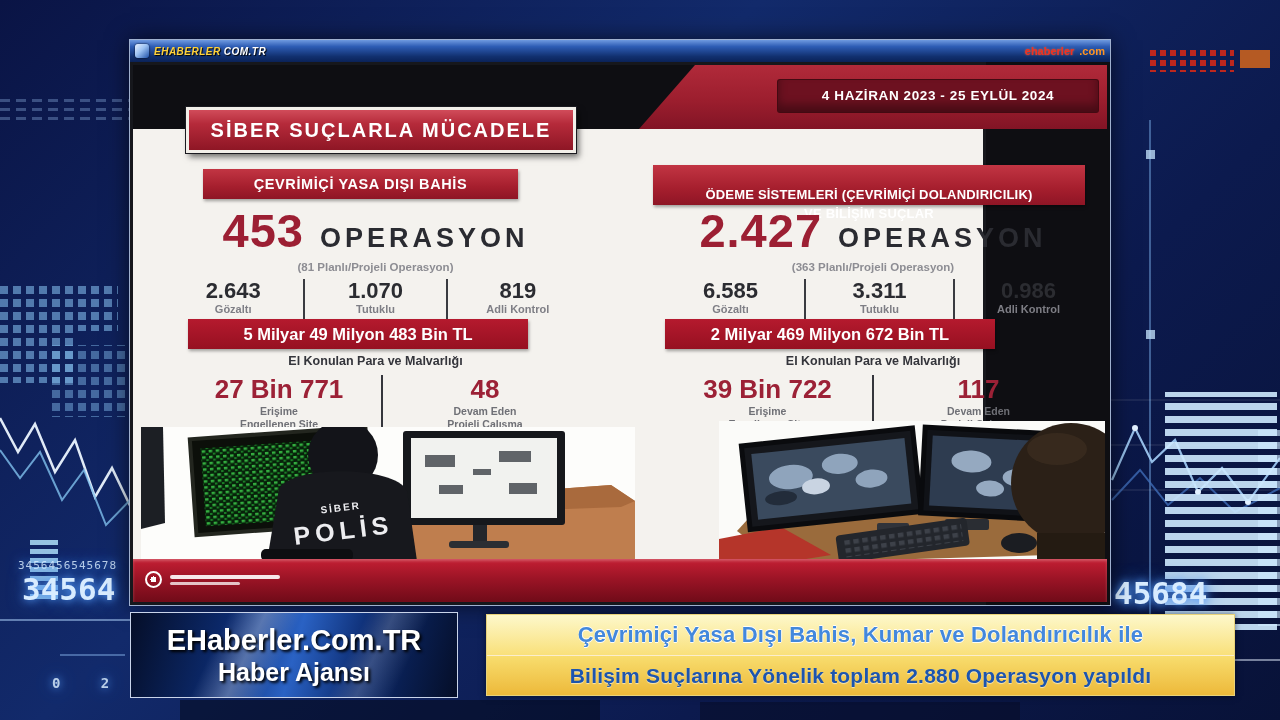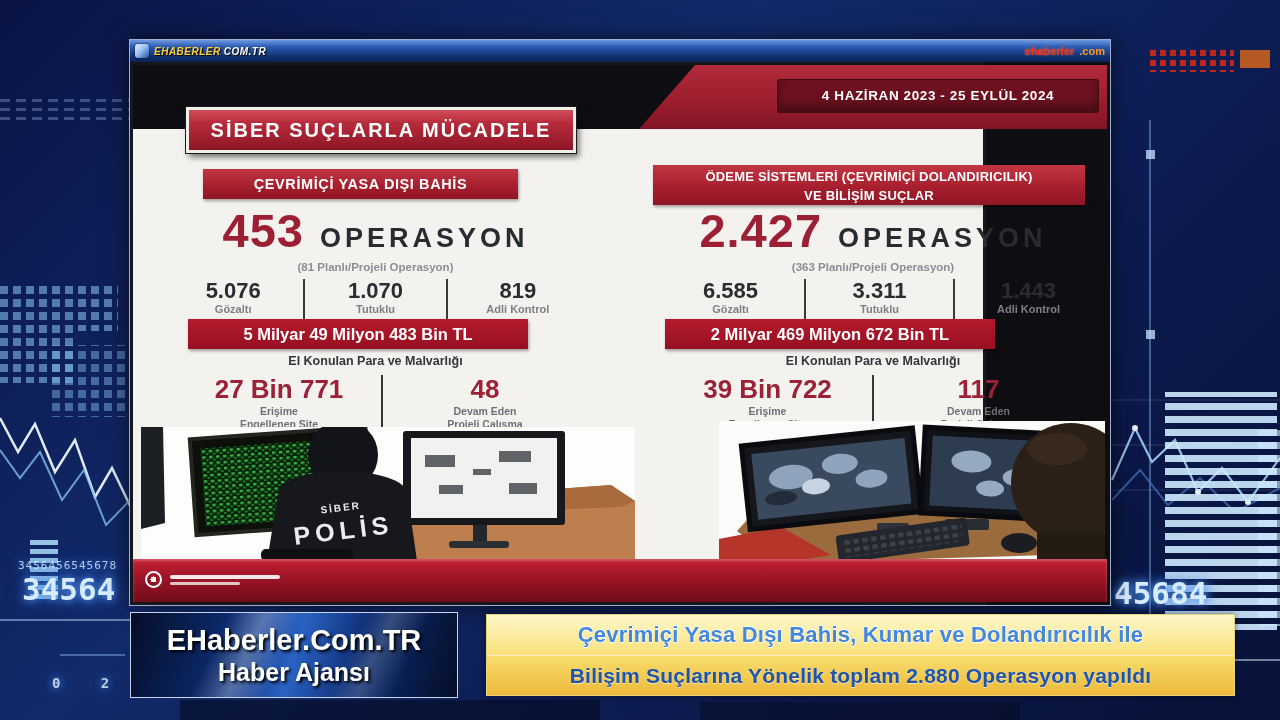--- a/index.html
+++ b/index.html
@@ -42,21 +42,21 @@
       text-align:center;line-height:32px;}
   #title-banner{left:53px;top:42px;width:390px;height:46px;
       background:linear-gradient(180deg,#d14c5a 0%,#b52a3a 35%,#8e1625 100%);
       border:3px solid #f2efe9;box-shadow:0 0 0 1px #1a1a20,3px 4px 6px rgba(0,0,0,.55);
       color:#fff;font-size:20px;font-weight:bold;letter-spacing:2px;
       text-align:center;line-height:40px;}
 
   .col-header{background:linear-gradient(180deg,#c23543 0%,#a51e2d 60%,#8e1525 100%);
       color:#fff;font-weight:bold;text-align:center;box-shadow:1px 2px 3px rgba(0,0,0,.35);}
   #col0-header{left:70px;top:104px;width:315px;height:30px;font-size:14.5px;line-height:30px;letter-spacing:.6px;}
-  #col1-header{left:520px;top:100px;width:432px;height:40px;font-size:13px;line-height:19px;padding-top:2px;letter-spacing:.2px;}
+  #col1-header{left:520px;top:100px;width:432px;height:40px;font-size:13px;line-height:19px;padding-top:20px;letter-spacing:.2px;}
 
   .ops-row{display:flex;justify-content:center;align-items:baseline;gap:16px;top:138px;height:58px;}
   #col0-ops{left:15px;width:455px;}
   #col1-ops{left:505px;width:470px;}
   .ops-value{font-size:47px;font-weight:800;color:#9c1f33;letter-spacing:1px;}
   .ops-label{font-size:27px;font-weight:bold;color:#2a2b31;letter-spacing:4px;}
   .ops-note{top:196px;text-align:center;font-size:11.5px;font-weight:bold;color:#8d8d93;}
   #col0-note{left:15px;width:455px;}
   #col1-note{left:505px;width:470px;}
 
@@ -199,21 +199,21 @@
       <div id="title-banner" class="abs">SİBER SUÇLARLA MÜCADELE</div>
 
       <div id="col0-header" class="abs col-header">ÇEVRİMİÇİ YASA DIŞI BAHİS</div>
       <div id="col0-ops" class="abs ops-row">
         <span class="ops-value">453</span>
         <span class="ops-label">OPERASYON</span>
       </div>
       <div id="col0-note" class="abs ops-note">(81 Planlı/Projeli Operasyon)</div>
       <div id="col0-stats" class="abs stats-row">
         <div class="stat-cell">
-          <div class="stat-value">5.076</div>
+          <div class="stat-value">2.643</div>
           <div class="stat-label">Gözaltı</div>
         </div>
         <div class="stat-cell">
           <div class="stat-value">1.070</div>
           <div class="stat-label">Tutuklu</div>
         </div>
         <div class="stat-cell">
           <div class="stat-value">819</div>
           <div class="stat-label">Adli Kontrol</div>
         </div>
@@ -249,21 +249,21 @@
       <div id="col1-stats" class="abs stats-row">
         <div class="stat-cell">
           <div class="stat-value">6.585</div>
           <div class="stat-label">Gözaltı</div>
         </div>
         <div class="stat-cell">
           <div class="stat-value">3.311</div>
           <div class="stat-label">Tutuklu</div>
         </div>
         <div class="stat-cell">
-          <div class="stat-value">1.443</div>
+          <div class="stat-value">0.986</div>
           <div class="stat-label">Adli Kontrol</div>
         </div>
       </div>
       <div id="col1-money" class="abs money-banner">2 Milyar 469 Milyon 672 Bin TL</div>
       <div id="col1-seized" class="abs seized-label">El Konulan Para ve Malvarlığı</div>
       <div id="col1-extra" class="abs extra-row">
         <div class="extra-cell">
           <div class="extra-value">39 Bin 722</div>
           <div class="extra-label">
             <div>Erişime</div>

